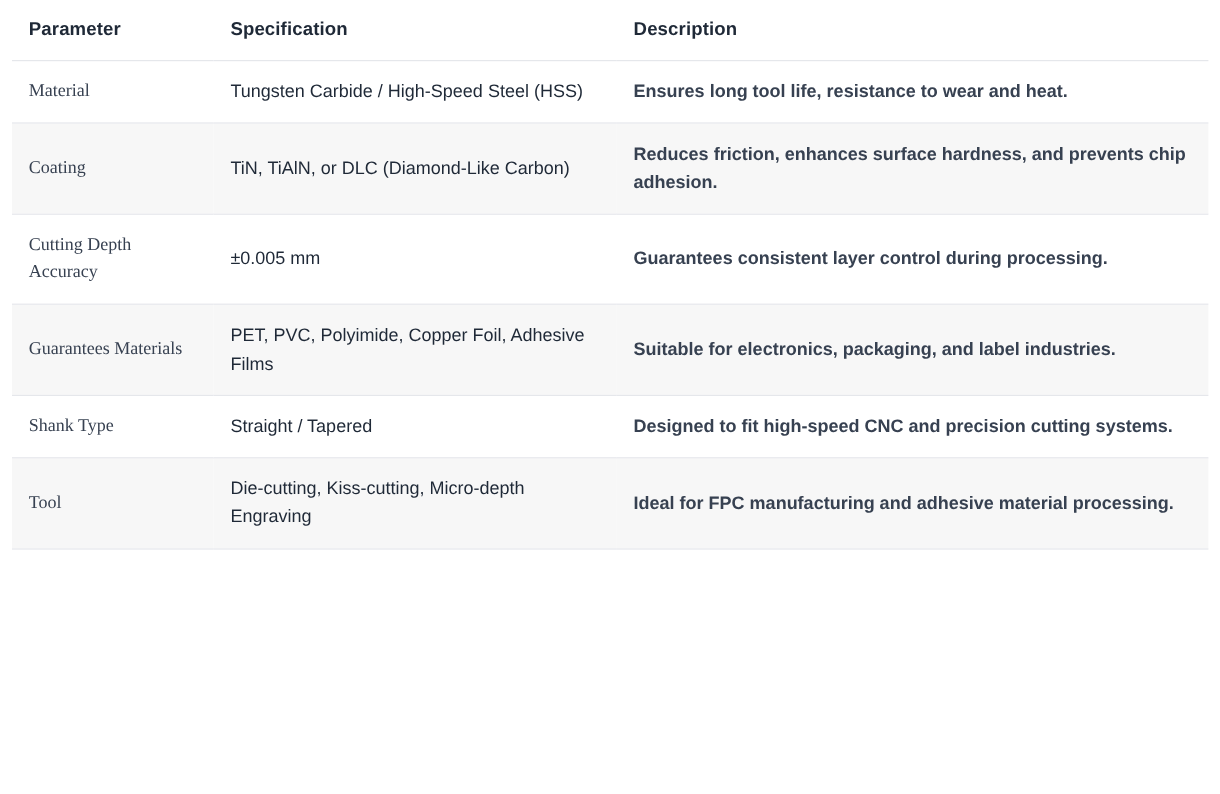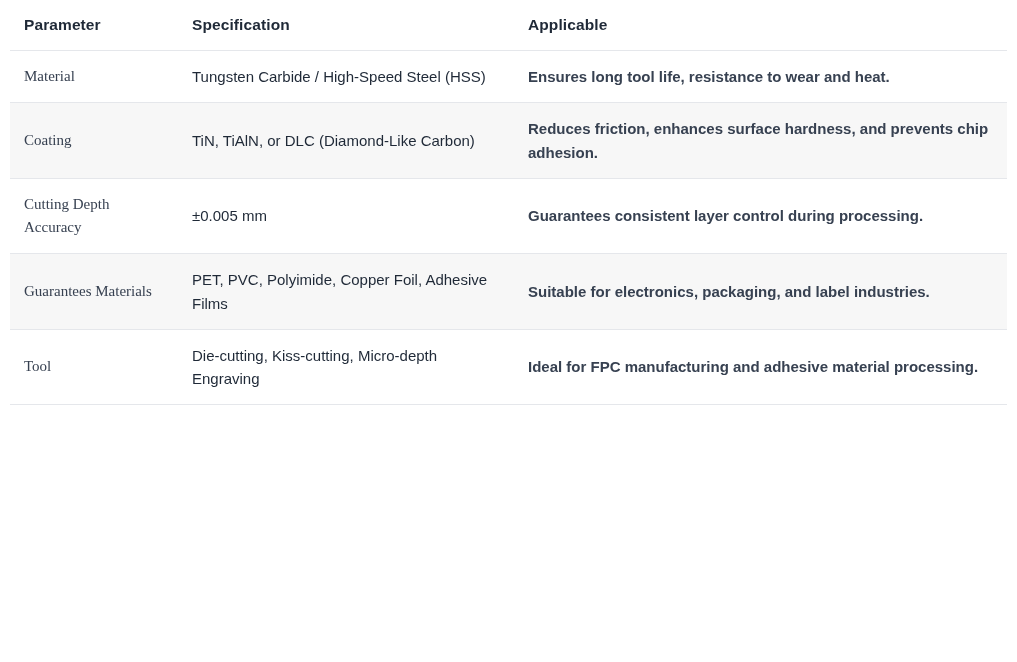--- a/index.html
+++ b/index.html
@@ -77,21 +77,21 @@
   <table class="spec-table">
     <colgroup>
       <col class="c1">
       <col class="c2">
       <col class="c3">
     </colgroup>
     <thead>
       <tr>
         <th>Parameter</th>
         <th>Specification</th>
-        <th>Applicable</th>
+        <th>Description</th>
       </tr>
     </thead>
     <tbody>
       <tr>
         <td class="param">Material</td>
         <td class="spec">Tungsten Carbide / High-Speed Steel (HSS)</td>
         <td class="desc">Ensures long tool life, resistance to wear and heat.</td>
       </tr>
       <tr>
         <td class="param">Coating</td>
@@ -102,19 +102,24 @@
         <td class="param">Cutting Depth Accuracy</td>
         <td class="spec">±0.005 mm</td>
         <td class="desc">Guarantees consistent layer control during processing.</td>
       </tr>
       <tr>
         <td class="param">Guarantees Materials</td>
         <td class="spec">PET, PVC, Polyimide, Copper Foil, Adhesive Films</td>
         <td class="desc">Suitable for electronics, packaging, and label industries.</td>
       </tr>
       <tr>
+        <td class="param">Shank Type</td>
+        <td class="spec">Straight / Tapered</td>
+        <td class="desc">Designed to fit high-speed CNC and precision cutting systems.</td>
+      </tr>
+      <tr>
         <td class="param">Tool</td>
         <td class="spec">Die-cutting, Kiss-cutting, Micro-depth Engraving</td>
         <td class="desc">Ideal for FPC manufacturing and adhesive material processing.</td>
       </tr>
     </tbody>
   </table>
 </div>
 
 </body></html>

